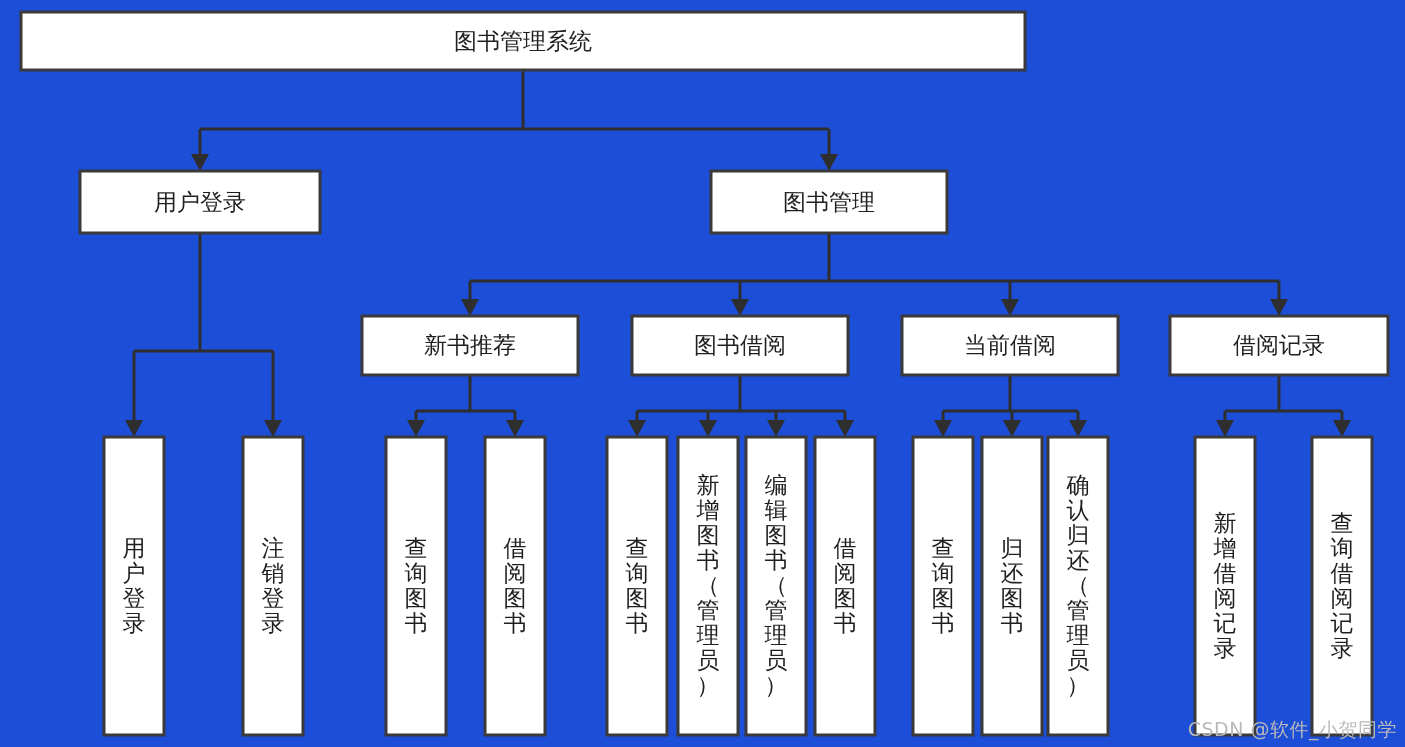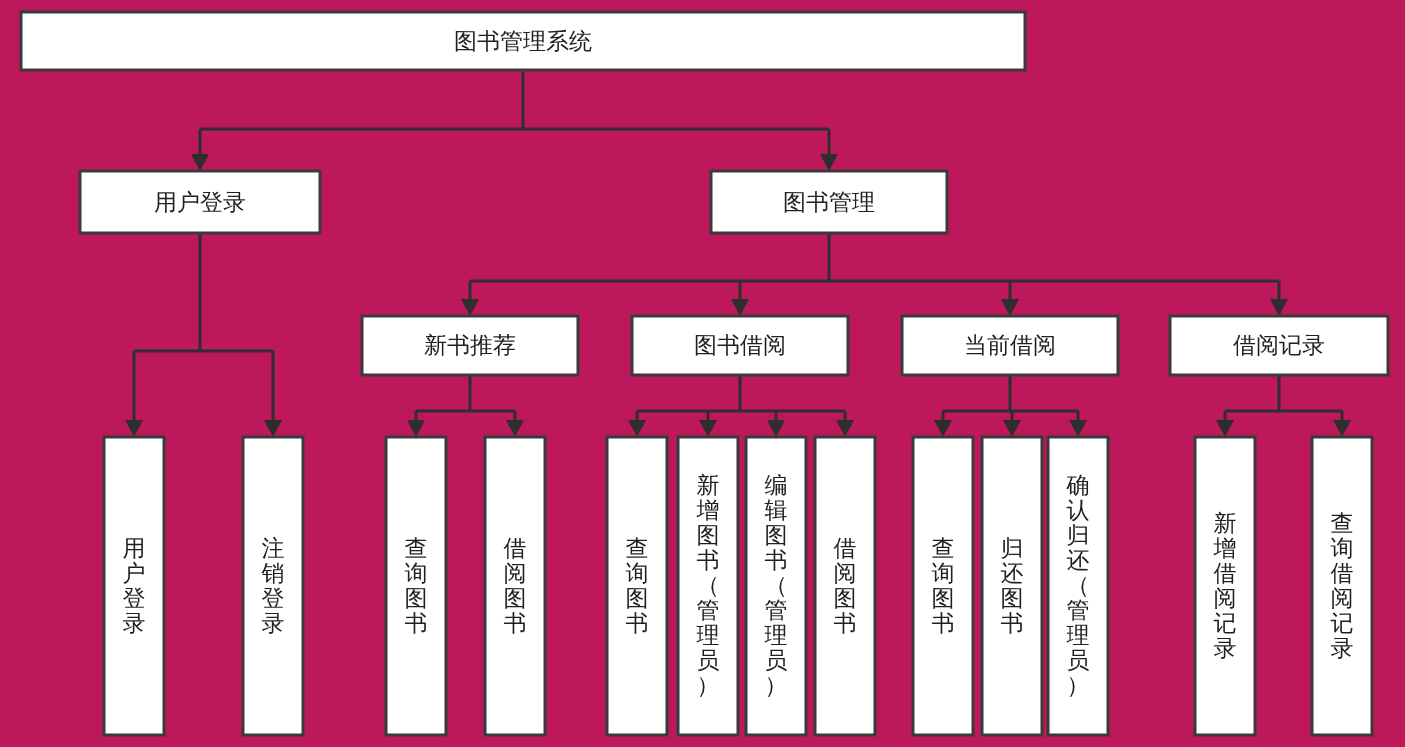--- a/index.html
+++ b/index.html
@@ -8,21 +8,21 @@
     padding: 0;
     background: #ffffff;
   }
   body {
     font-family: "DejaVu Sans", "Liberation Sans", sans-serif;
   }
   #diagram-root {
     position: relative;
     width: 1405px;
     height: 747px;
-    background: #be185d;
+    background: #1d4ed8;
     overflow: hidden;
   }
   svg.diagram-canvas {
     position: absolute;
     left: 0;
     top: 0;
     width: 1405px;
     height: 747px;
     display: block;
   }
@@ -219,13 +219,14 @@
           <rect x="1195" y="437" width="60" height="298" class="node-rect"></rect>
           <text x="1225" y="530.5" class="node-label-v"><tspan x="1225" dy="0">新</tspan><tspan x="1225" dy="25">增</tspan><tspan x="1225" dy="25">借</tspan><tspan x="1225" dy="25">阅</tspan><tspan x="1225" dy="25">记</tspan><tspan x="1225" dy="25">录</tspan></text>
         </g>
         <g>
           <rect x="1312" y="437" width="60" height="298" class="node-rect"></rect>
           <text x="1342" y="530.5" class="node-label-v"><tspan x="1342" dy="0">查</tspan><tspan x="1342" dy="25">询</tspan><tspan x="1342" dy="25">借</tspan><tspan x="1342" dy="25">阅</tspan><tspan x="1342" dy="25">记</tspan><tspan x="1342" dy="25">录</tspan></text>
         </g>
       </g>
   </svg>
 
+  <div class="watermark">CSDN @软件_小贺同学</div>
 </div>
 
 </body></html>

